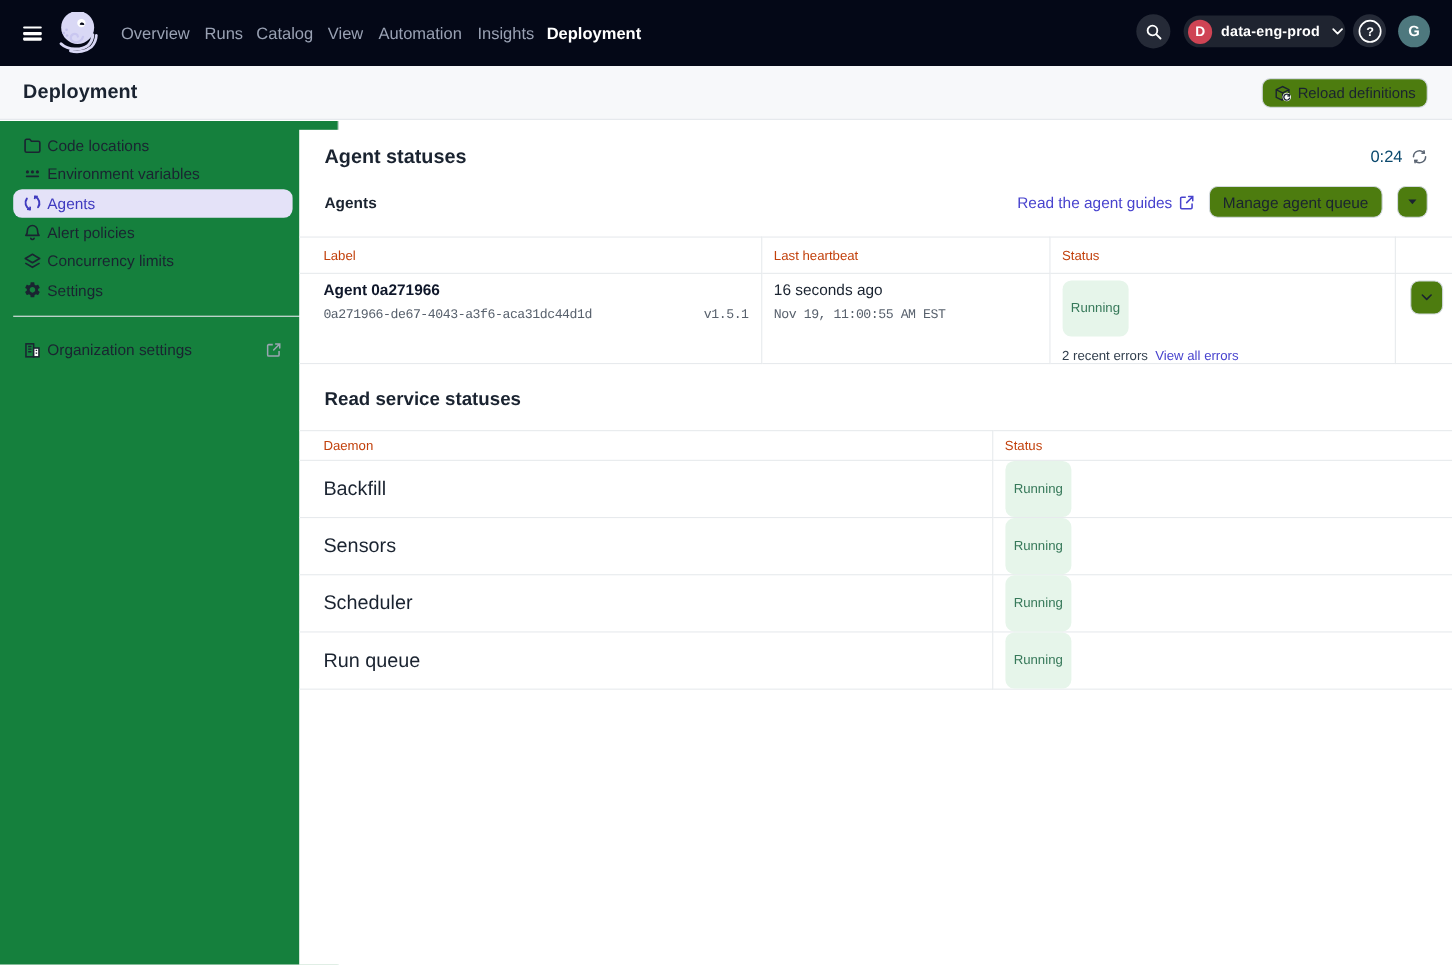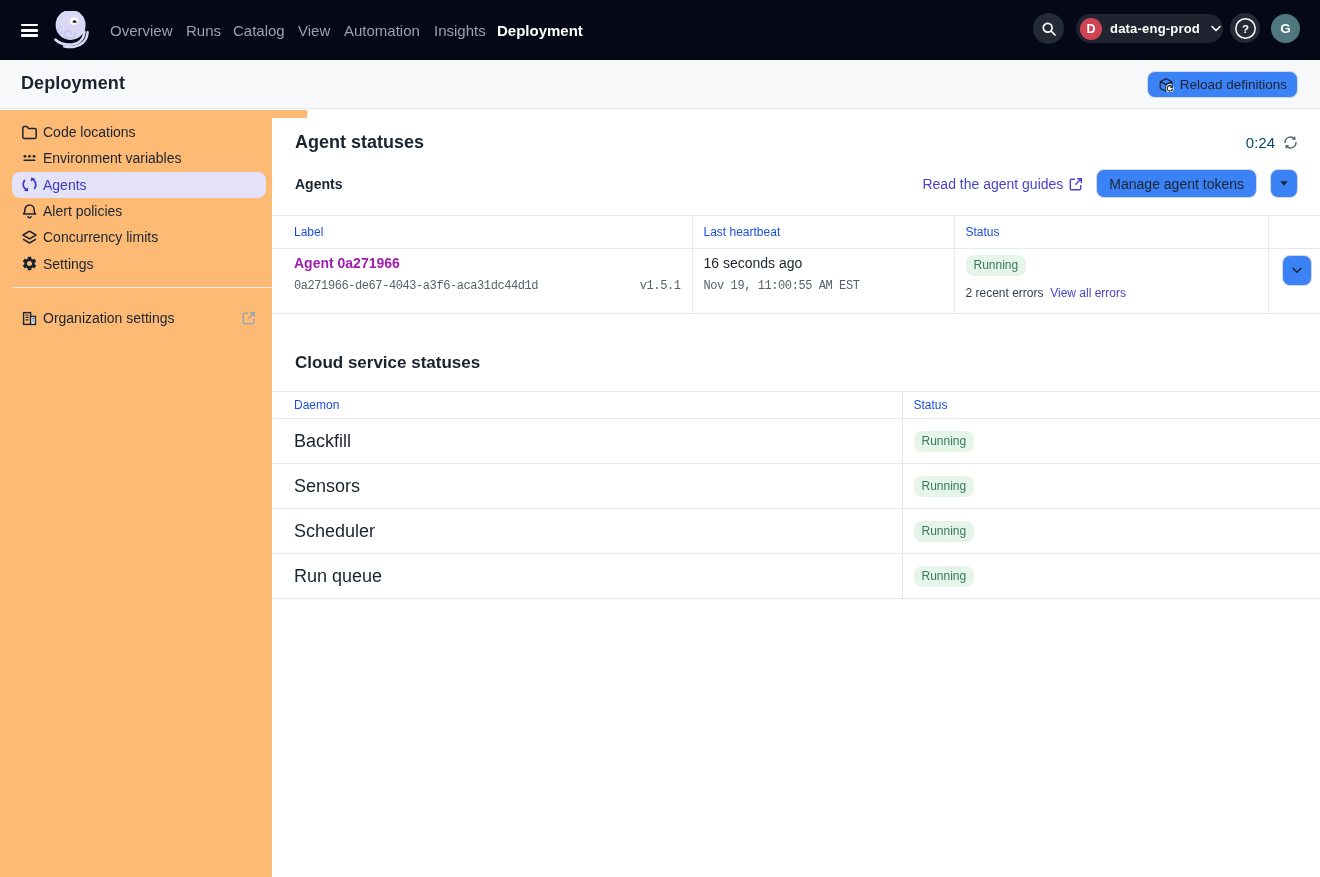--- a/index.html
+++ b/index.html
@@ -17,25 +17,25 @@
   .circbtn { position:absolute; border-radius:50%; background:#252A37; display:flex; align-items:center; justify-content:center; }
   .deploy-pill { position:absolute; left:1076px; top:14px; width:147px; height:29px; border-radius:15px; background:#1F2430; display:flex; align-items:center; padding:0 0 0 4px; gap:8px; }
   .avatar { border-radius:50%; display:flex; align-items:center; justify-content:center; color:#fff; font-weight:700; }
   .av-d { width:22px; height:22px; background:#CF4454; font-size:12.5px; }
   .av-g { position:absolute; left:1271px; top:14px; width:29px; height:29px; background:#4E787E; font-size:13.5px; font-weight:600; }
   .deploy-pill .lbl { color:#fff; font-size:13px; font-weight:700; letter-spacing:.2px; white-space:nowrap; }
 
   
   .pagehead { position:absolute; left:0; top:60px; width:1320px; height:49px; background:#F7F8FA; border-bottom:1px solid #E4E7EB; }
   .pagehead h1 { position:absolute; left:21px; top:13px; font-size:18px; font-weight:700; color:#1A2330; letter-spacing:.1px; }
-  .btn { display:inline-flex; align-items:center; justify-content:center; gap:8px; background:#3b82f6; border:1px solid #D3D9DF; border-radius:8px; font-size:14px; color:#1A2330; font-family:"Liberation Sans", sans-serif; }
+  .btn { display:inline-flex; align-items:center; justify-content:center; gap:8px; background:#4d7c0f; border:1px solid #D3D9DF; border-radius:8px; font-size:14px; color:#1A2330; font-family:"Liberation Sans", sans-serif; }
   .reload-btn { position:absolute; right:22px; top:11px; height:27px; padding:0 10px; font-weight:400; font-size:13.5px; gap:6px; }
 
   
-  .sidebar { position:absolute; left:0; top:110px; width:308px; height:767px; background:#fdba74; border-right:1px solid #E4E7EB; }
+  .sidebar { position:absolute; left:0; top:110px; width:308px; height:767px; background:#15803d; border-right:1px solid #E4E7EB; }
   .side-list { position:absolute; left:0; top:9px; width:272px; }
   .side-item { position:relative; height:26.3px; margin:0 6px 0 12px; display:flex; align-items:center; gap:5px; padding-left:9px; border-radius:8px; color:#1A2431; font-size:14px; }
   .side-item .ic { width:17px; height:17px; flex:0 0 17px; display:flex; align-items:center; justify-content:center; }
   .side-item.sel { background:#E4E2F8; color:#3F3ABF; }
   .side-div { position:absolute; left:12px; right:12px; top:177px; height:1px; background:#E4E7EB; }
   .side-list2 { position:absolute; left:0; top:195px; width:272px; }
   .ext-ic { position:absolute; right:10px; top:50%; margin-top:-7px; }
 
   
   .main { position:absolute; left:272px; top:118px; width:1048px; height:767px; background:#fff; }
@@ -46,32 +46,32 @@
   .agents-bar h3 { font-size:14px; font-weight:700; color:#1A2330; }
   .agents-actions { display:flex; align-items:center; gap:13px;justify-content:space-between; }
   .link { color:#4843CE; font-size:14px; text-decoration:none; display:inline-flex; align-items:center; gap:6px; }
   .tokens-btn { height:29px; padding:0 12px; }
   .caret-btn { width:28px; height:29px; }
 
   table.tbl { position:absolute; left:0; width:1048px; border-collapse:collapse; }
   .tbl1 { top:97px; }
   .tbl2 { top:273px; }
   .tbl td, .tbl th { border:1px solid #E7EAED; border-left:none; vertical-align:middle; text-align:left; }
-  .tbl th { font-size:12px; font-weight:400; color:#1d4ed8; padding:0; }
+  .tbl th { font-size:12px; font-weight:400; color:#c2410c; padding:0; }
   .tbl tr > *:last-child { border-right:none; }
   .tbl1 th { height:33px; }
   .tbl1 td { height:65px; vertical-align:top; padding-top:6px; }
   .tbl2 th { height:27px; }
   .tbl2 td { height:45px; }
   .c1 { padding-left:22px !important; }
   .c2 { padding-left:11px !important; }
   .mono { font-family:"Liberation Mono", monospace; font-size:12px; letter-spacing:-0.42px; color:#58616D; }
-  .agent-name { font-size:14px; font-weight:700; color:#a21caf; margin-bottom:8px; }
+  .agent-name { font-size:14px; font-weight:700; color:#0f172a; margin-bottom:8px; }
   .hb1 { font-size:14px; color:#1A2330; margin-bottom:8px; }
-  .badge { display:inline-block; background:#E6F5EA; color:#37795A; font-size:12px; line-height:13px; border-radius:8px; padding:4px 8px; }
+  .badge { display:inline-block; background:#E6F5EA; color:#37795A; font-size:12px; line-height:13px; border-radius:8px; padding:19px 8px; }
   .status-line { margin-top:10px; font-size:12px; color:#323F4D; }
   .status-line a { color:#4843CE; text-decoration:none; }
   .expander { width:30px; height:31px; border-radius:8px; }
   .sect2-head { position:absolute; left:23px; top:235px; font-size:17px; font-weight:700; color:#1A2330; }
   .daemon { font-size:18px; color:#1A2330; }
   svg { display:block; }
 </style>
 </head>
 <body>
 <div class="page">
@@ -213,21 +213,21 @@
     </div>
     <div class="agents-bar">
       <h3>Agents</h3>
       <div class="agents-actions">
         <a class="link">Read the agent guides
           <svg width="14" height="14" viewBox="0 0 14 14" fill="none" stroke="#4843CE" stroke-width="1.4">
               <path d="M11.7 8 V11.7 a1 1 0 0 1 -1 1 H2.3 a1 1 0 0 1 -1 -1 V3.3 a1 1 0 0 1 1 -1 H6"></path>
               <path d="M8.6 1.7 H12.3 V5.4 M12.2 1.8 L6.8 7.2" stroke-linecap="round"></path>
             </svg>
         </a>
-        <button class="btn tokens-btn">Manage agent tokens</button>
+        <button class="btn tokens-btn">Manage agent queue</button>
         <button class="btn caret-btn">
           <svg width="8" height="5" viewBox="0 0 8 5">
               <path d="M0.3 0.3 L7.7 0.3 L4 4.7 Z" fill="#1A2330"></path>
             </svg>
         </button>
       </div>
     </div>
 
     <table class="tbl tbl1">
       <colgroup>
@@ -263,21 +263,21 @@
           <button class="btn expander" style="margin-left:5px">
                 <svg width="10" height="7" viewBox="0 0 10 7">
                   <path d="M1 1.2 L5 5.2 L9 1.2" fill="none" stroke="#1A2330" stroke-width="1.5" stroke-linecap="round" stroke-linejoin="round"></path>
                 </svg>
               </button>
         </td>
       </tr>
     </tbody>
       </table>
 
-    <div class="sect2-head">Cloud service statuses</div>
+    <div class="sect2-head">Read service statuses</div>
 
     <table class="tbl tbl2">
       <colgroup>
           <col style="width:630px">
           <col style="width:418px">
         </colgroup>
       <tbody>
           <tr>
             <th class="c1">Daemon</th>
             <th class="c2">Status</th>

